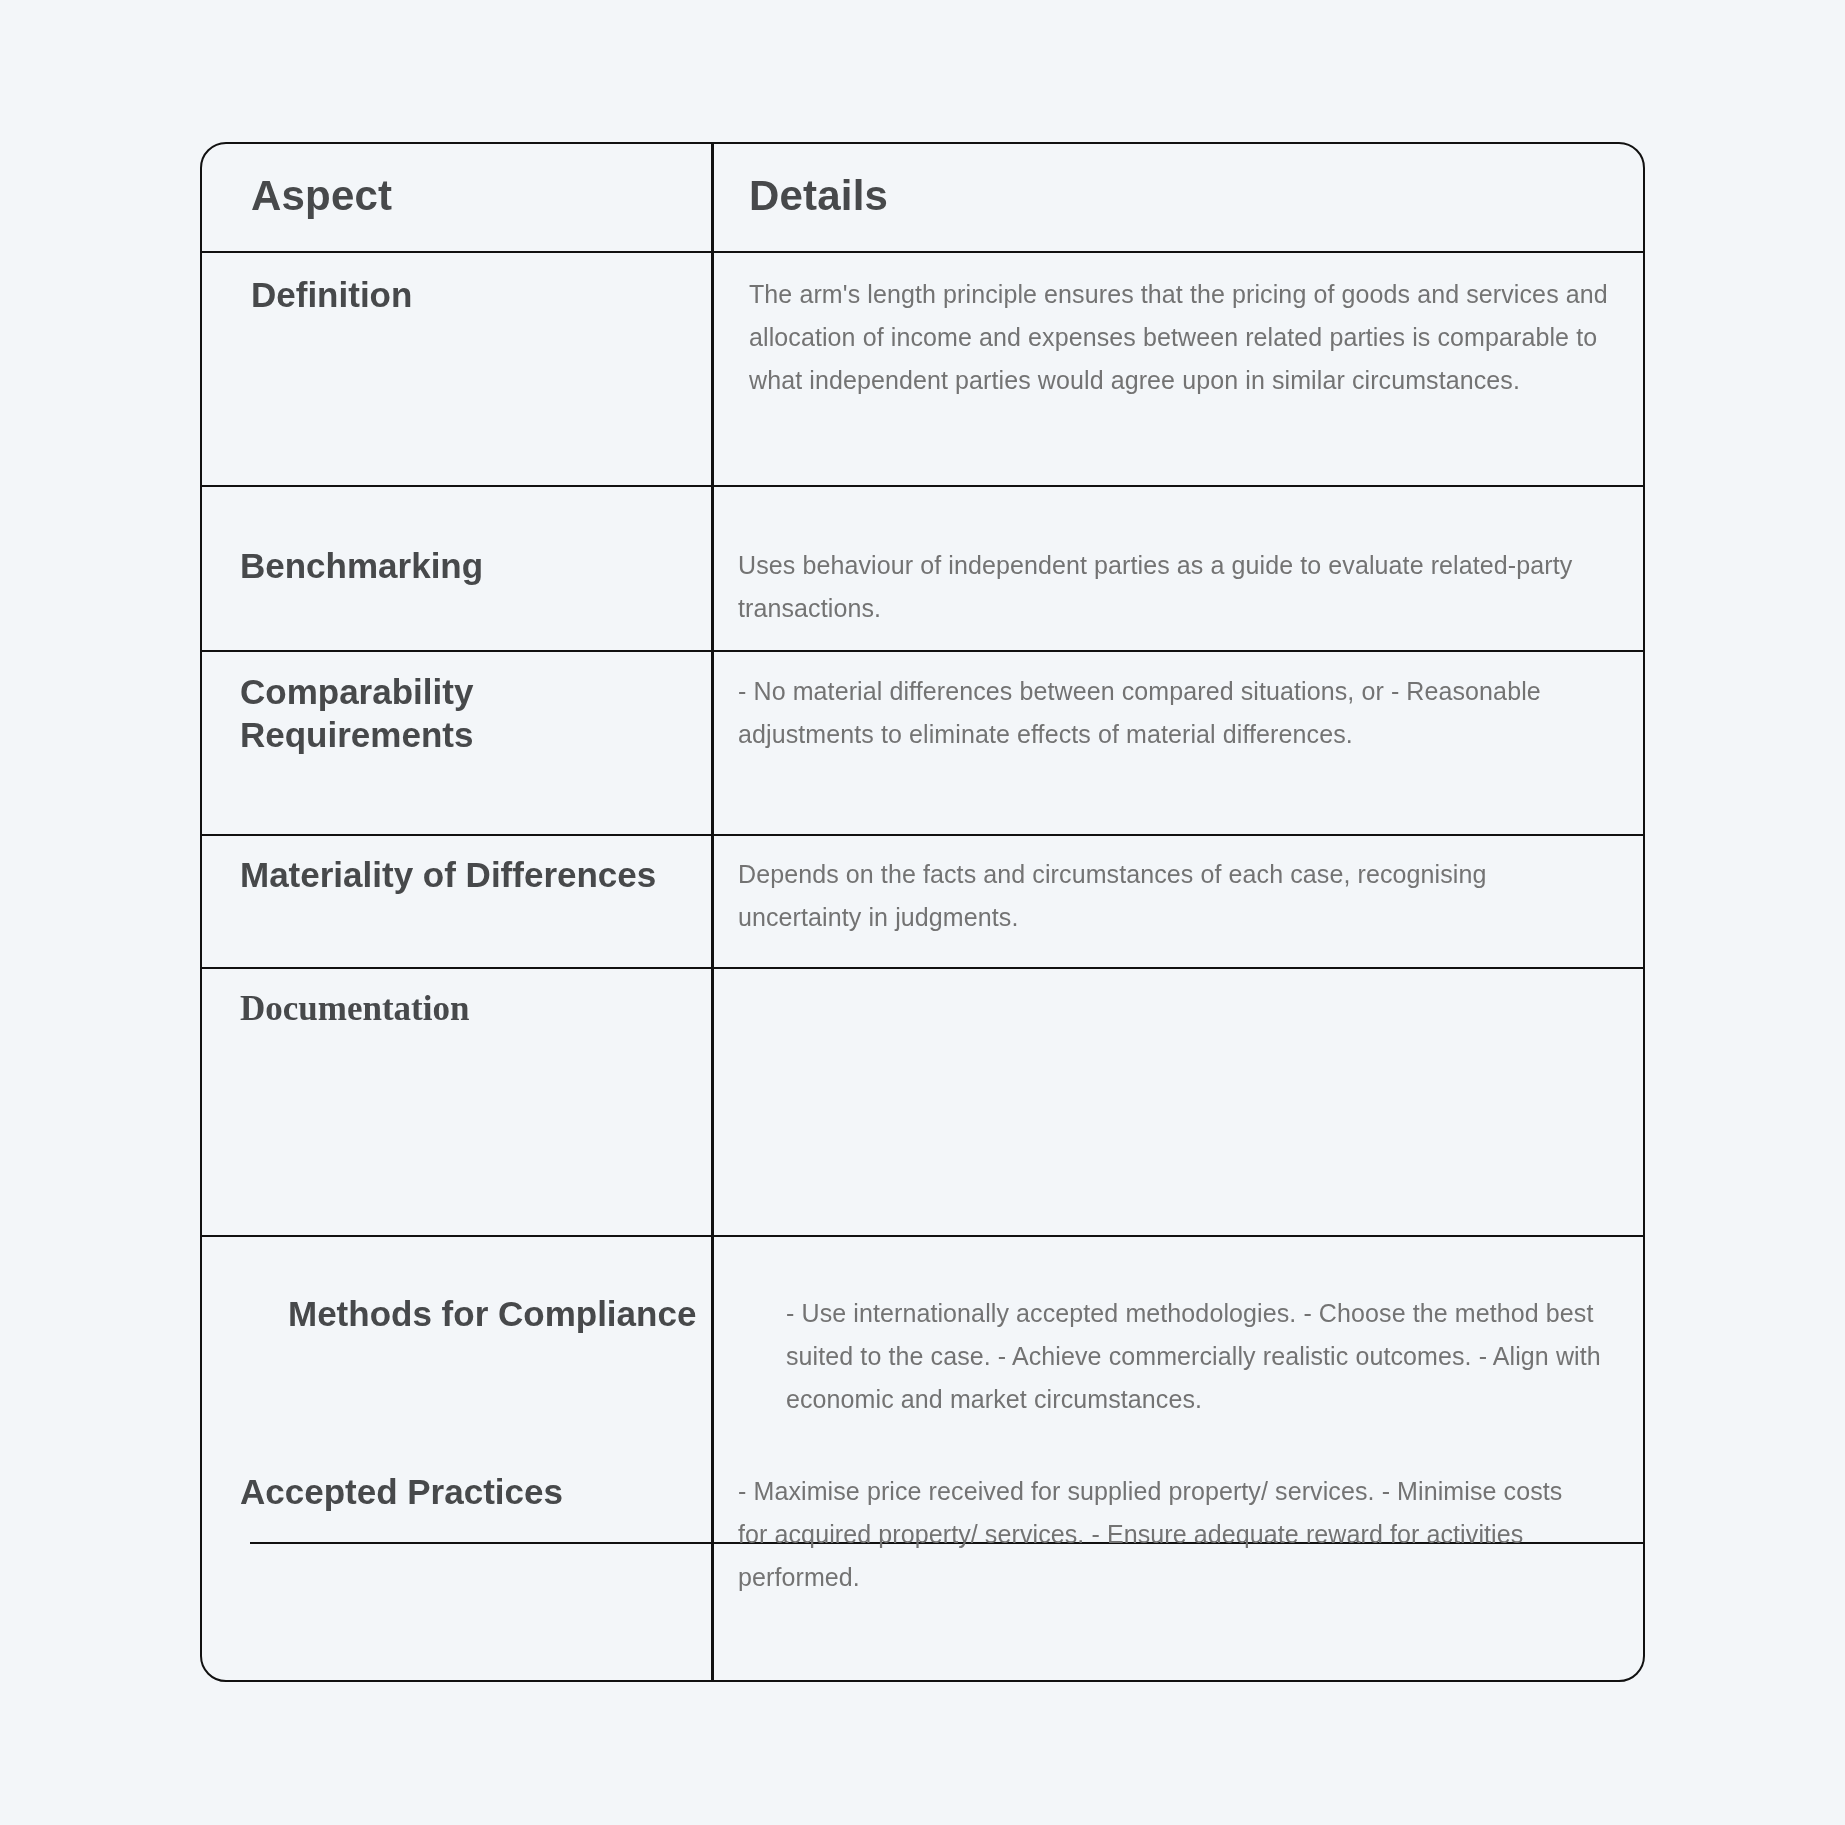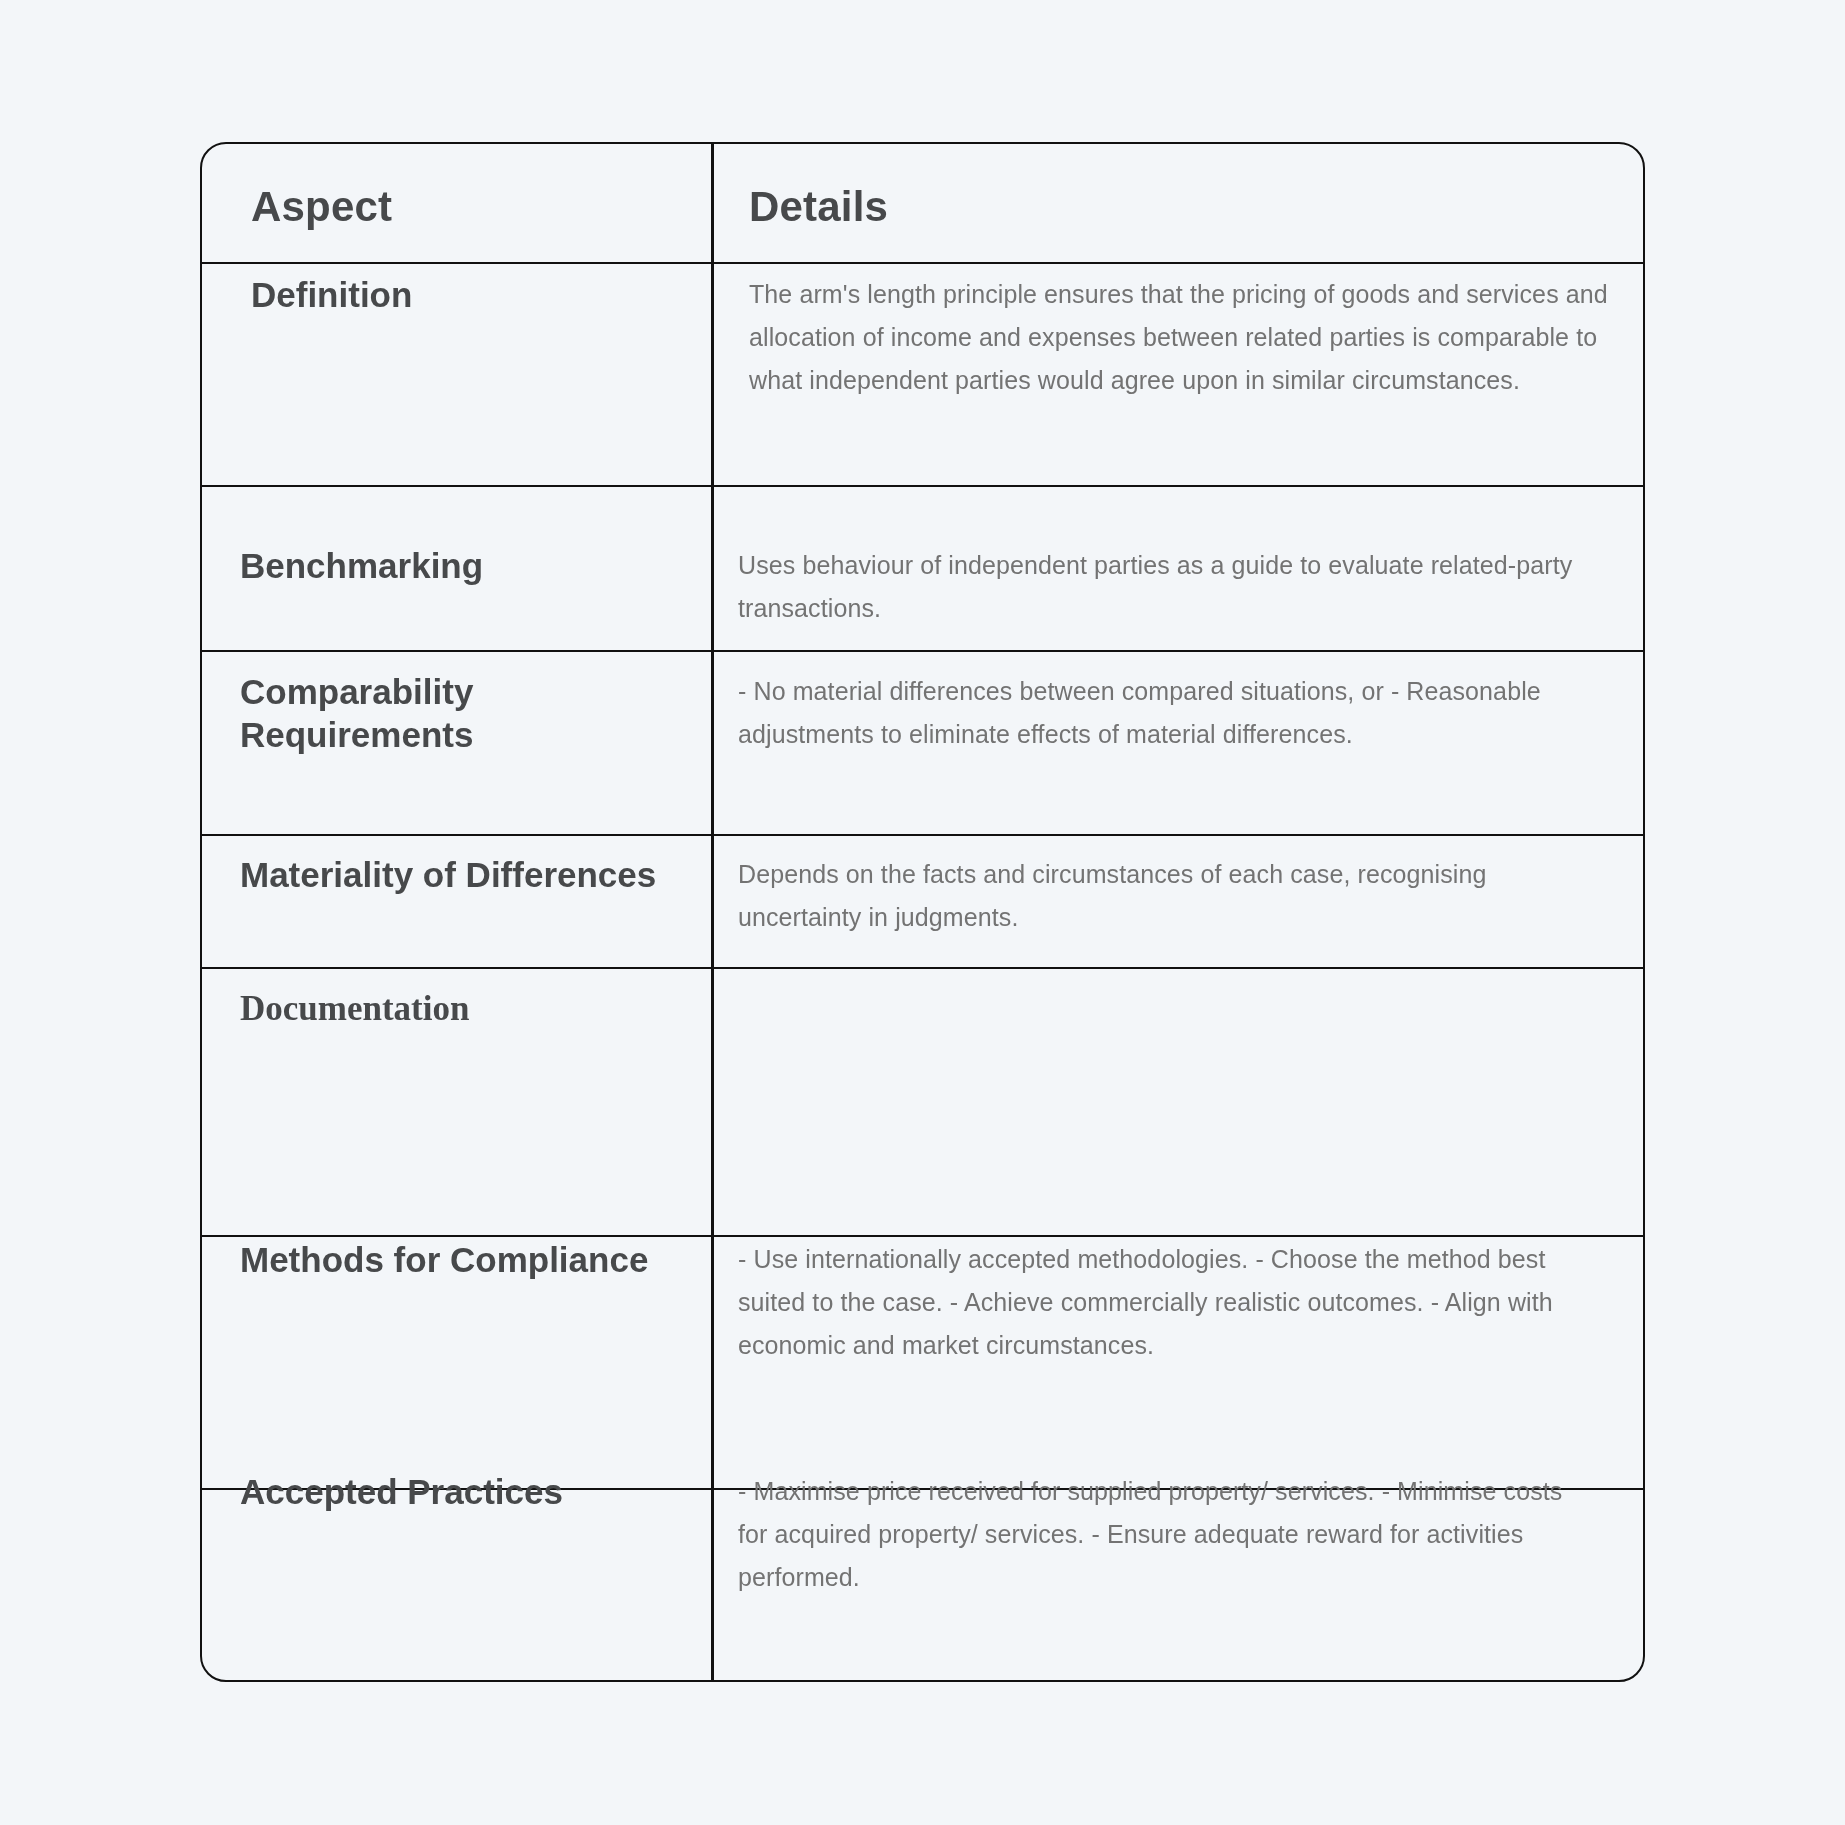--- a/index.html
+++ b/index.html
@@ -72,21 +72,21 @@
       color: #737373;
       letter-spacing: 0.1px;
     }
   </style>
 </head>
 <body>
 
 <div class="table">
   <div class="col-divider"></div>
 
-  <div class="row" style="top:13px; height:107px;padding-left:20px;">
+  <div class="row" style="top:2px; height:107px;padding-left:20px;">
     <div class="cell aspect" style="height:107px;">
       <span class="hdr-text" style="left:49px; top:26px;">Aspect</span>
     </div>
     <div class="cell details" style="height:107px;">
       <span class="hdr-text" style="left:35px; top:26px;">Details</span>
     </div>
   </div>
 
   <div class="row" style="top:107px; height:236px;">
     <div class="cell aspect" style="height:276px;">
@@ -123,21 +123,21 @@
       <div class="detail" style="left:24px; top:17px; width:860px;">Depends on the facts and circumstances of each case, recognising uncertainty in judgments.</div>
     </div>
   </div>
 
   <div class="row" style="top:825px; height:268px;">
     <div class="cell aspect" style="height:268px;">
       <div class="label" style="left:38px; top:18px;font-family:Liberation Serif, serif;">Documentation</div>
     </div>
   </div>
 
-  <div class="row" style="top:1076px; height:270px;">
+  <div class="row" style="top:1130px; height:270px;margin-left:48px;">
     <div class="cell aspect" style="height:215px;">
       <div class="label" style="left:38px; top:18px; white-space:nowrap;">Methods for Compliance</div>
     </div>
     <div class="cell details" style="height:215px;">
       <div class="detail" style="left:24px; top:18px; width:830px;">- Use internationally accepted methodologies. - Choose the method best suited to the case. - Achieve commercially realistic outcomes. - Align with economic and market circumstances.</div>
     </div>
   </div>
 
   <div class="row last" style="top:1308px; height:232px;">
     <div class="cell aspect" style="height:232px;">

